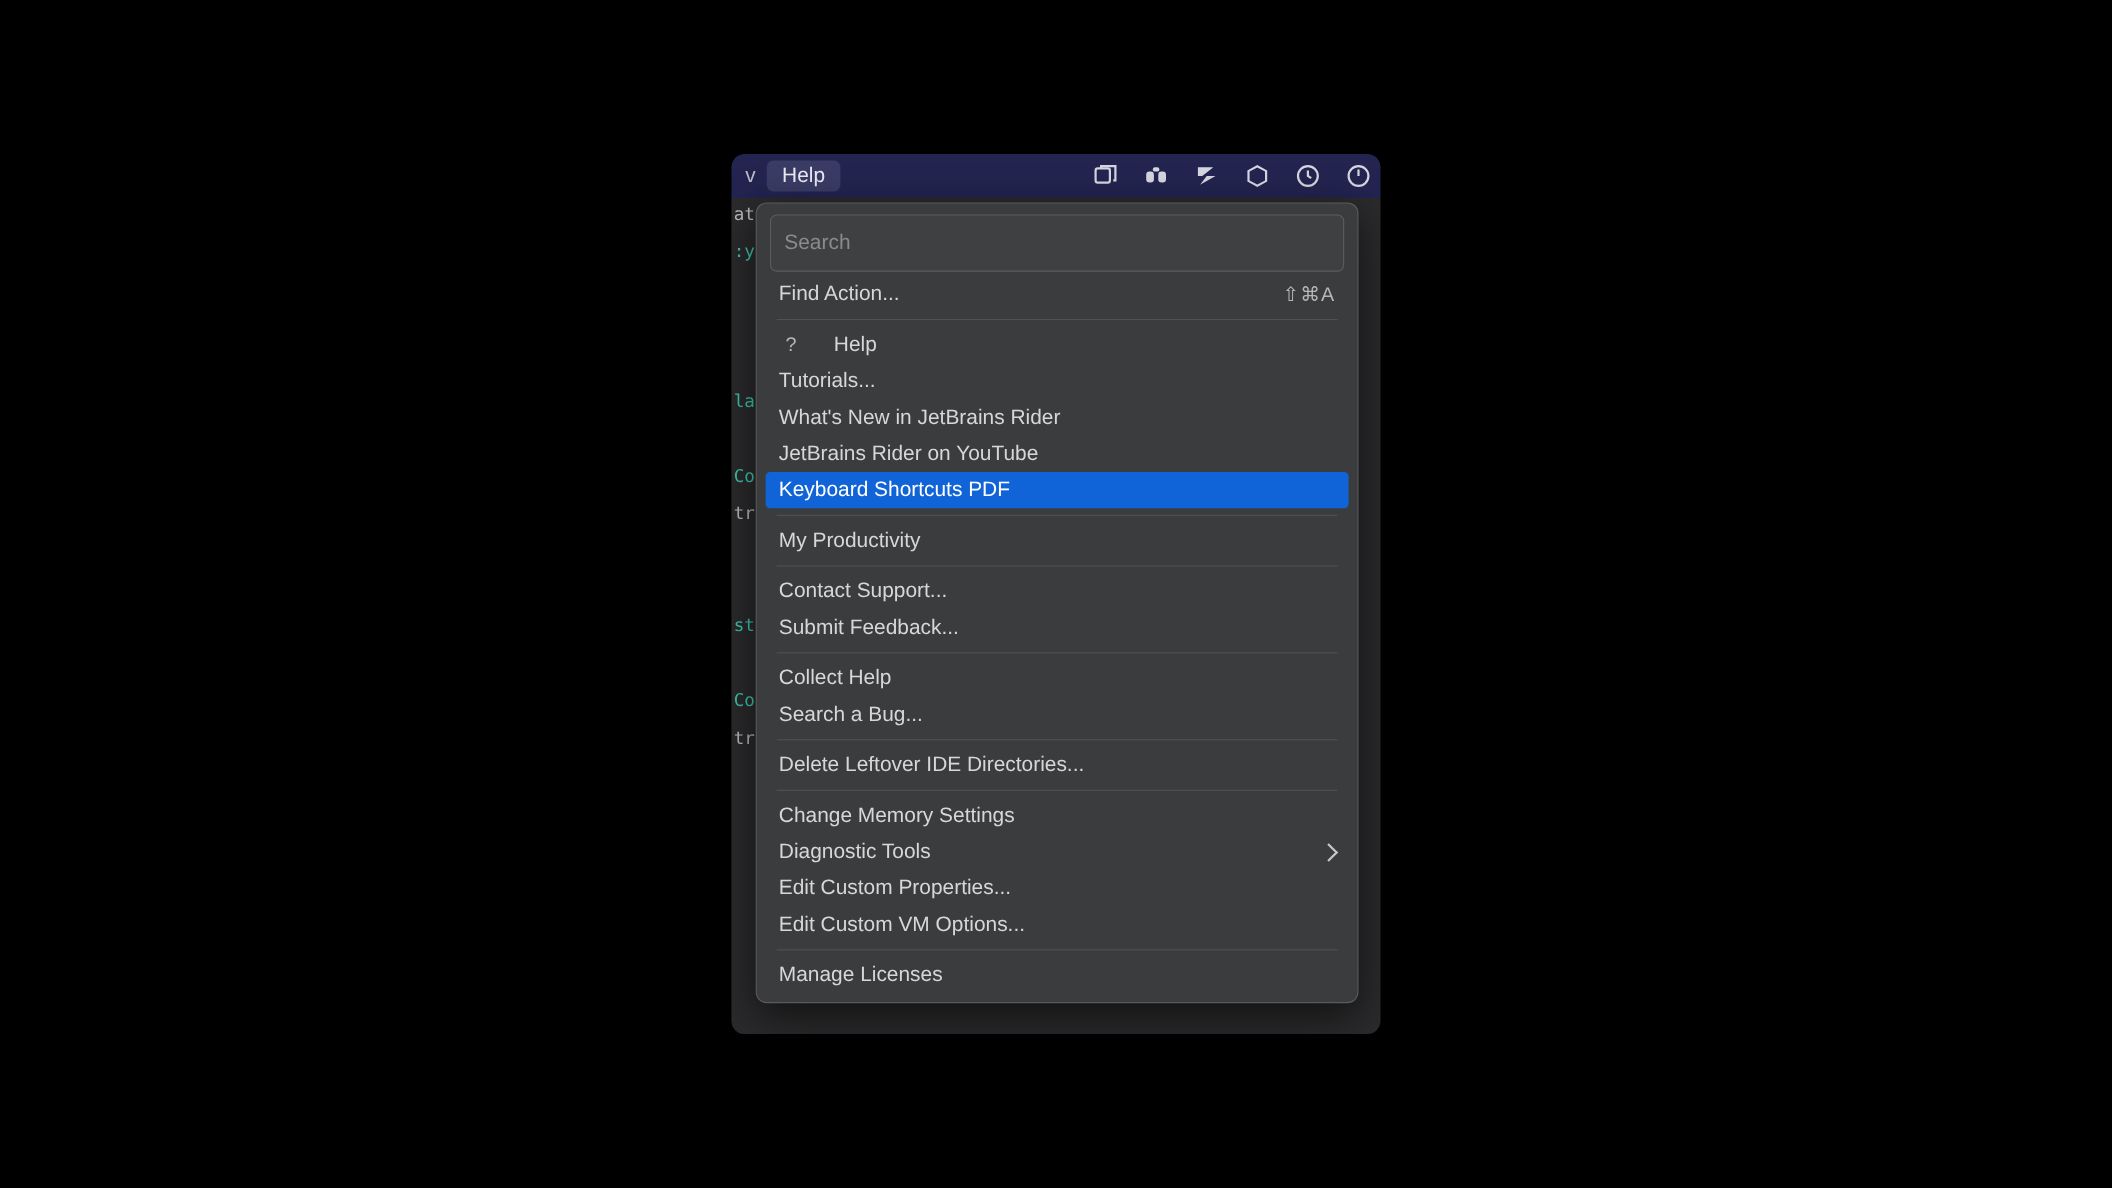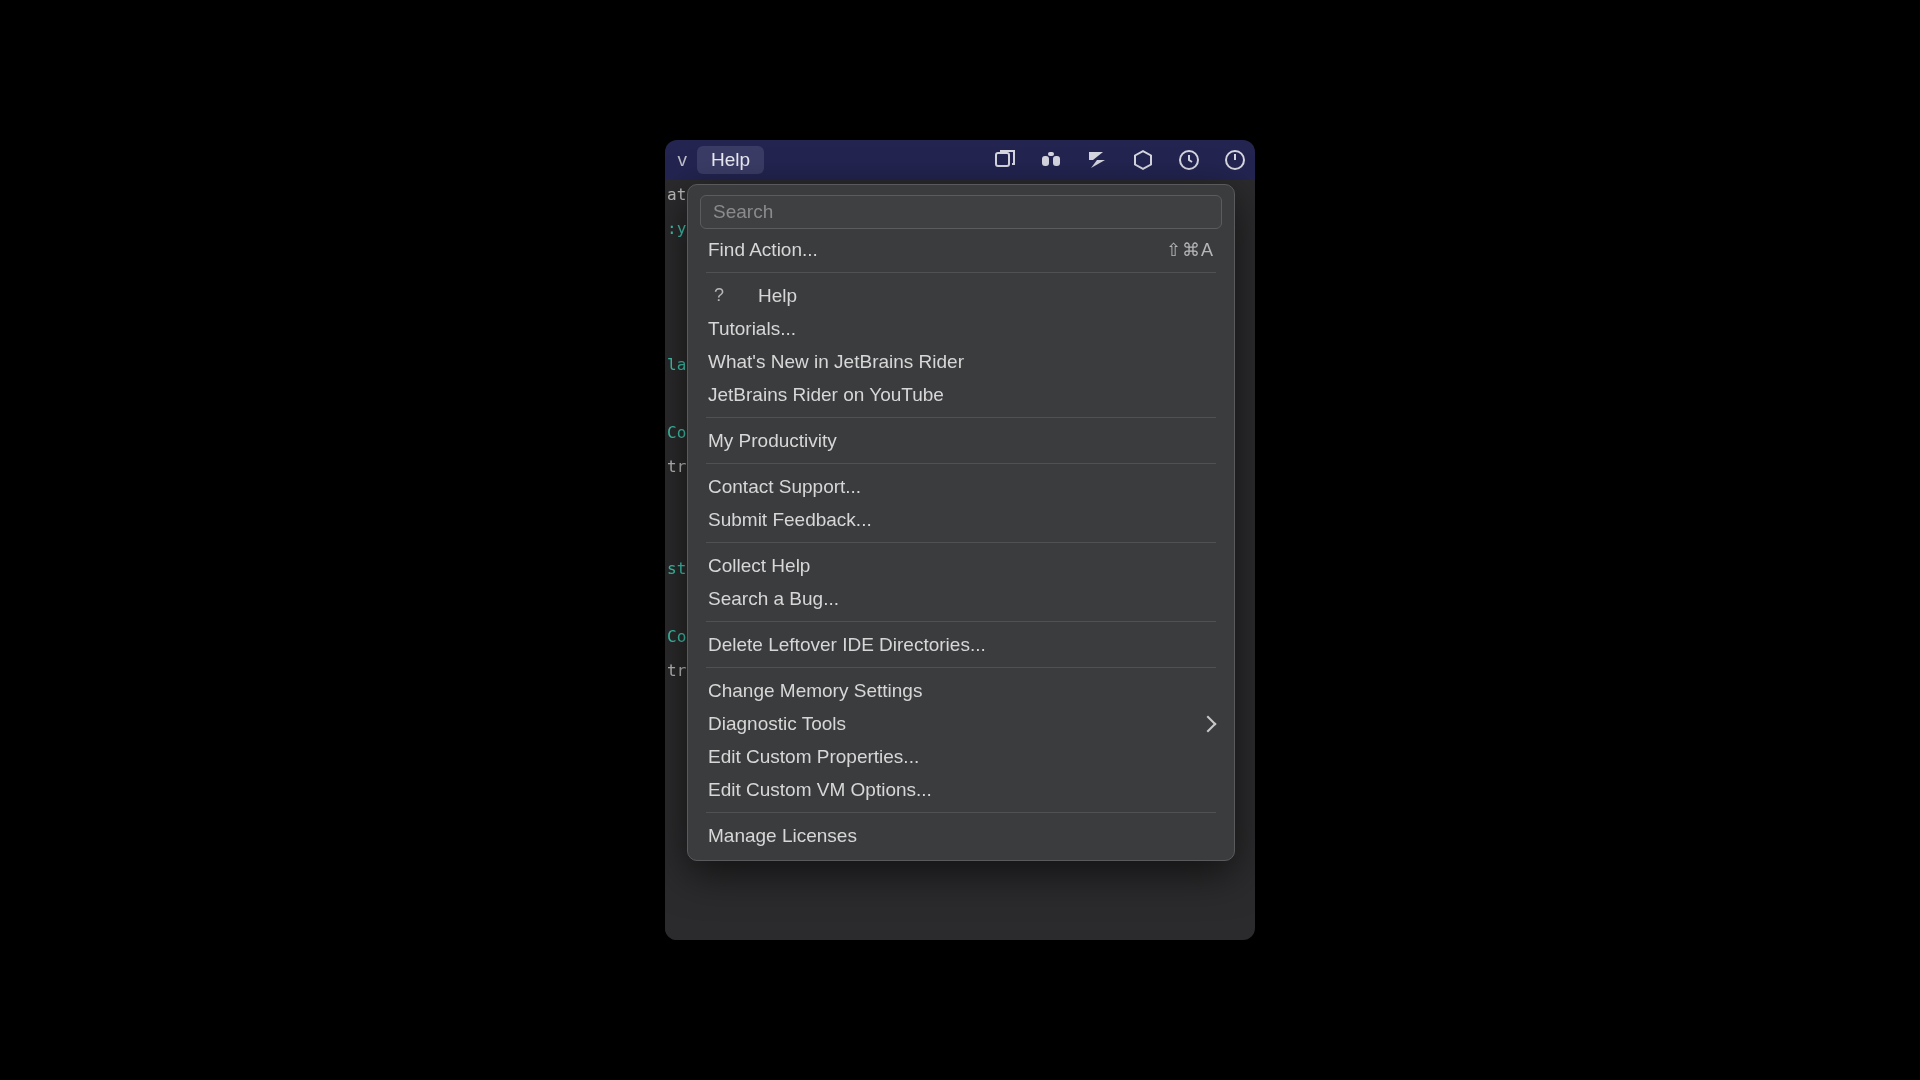--- a/index.html
+++ b/index.html
@@ -93,21 +93,21 @@
     background: #3b3c3e;
     border: 1px solid #5a5a5d;
     border-radius: 10px;
     box-shadow: 0 12px 40px rgba(0,0,0,0.6);
     padding: 10px 6px 8px 6px;
     color: #d7d7d7;
   }
 
   .dd-search {
     margin: 0 6px 4px 6px;
-    height: 34px;
+    height: 52px;
     border: 1px solid #5c5c5f;
     background: #3f4042;
     border-radius: 6px;
     display: flex;
     align-items: center;
     padding: 0 12px;
     color: #8b8b8d;
     font-size: 19px;
   }
 
@@ -238,20 +238,23 @@
     </div>
     <div class="dd-item">
       <span>Tutorials...</span>
     </div>
     <div class="dd-item">
       <span>What's New in JetBrains Rider</span>
     </div>
     <div class="dd-item">
       <span>JetBrains Rider on YouTube</span>
     </div>
+    <div class="dd-item selected">
+      <span>Keyboard Shortcuts PDF</span>
+    </div>
 
     <div class="dd-sep"></div>
 
     <div class="dd-item">
       <span>My Productivity</span>
     </div>
 
     <div class="dd-sep"></div>
 
     <div class="dd-item">

